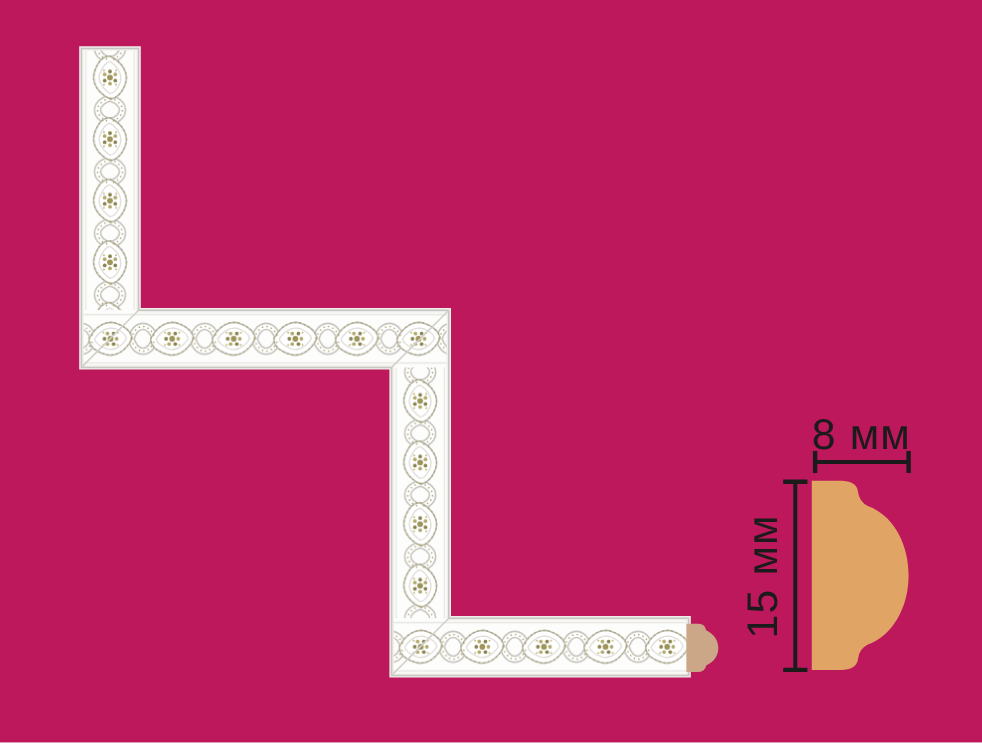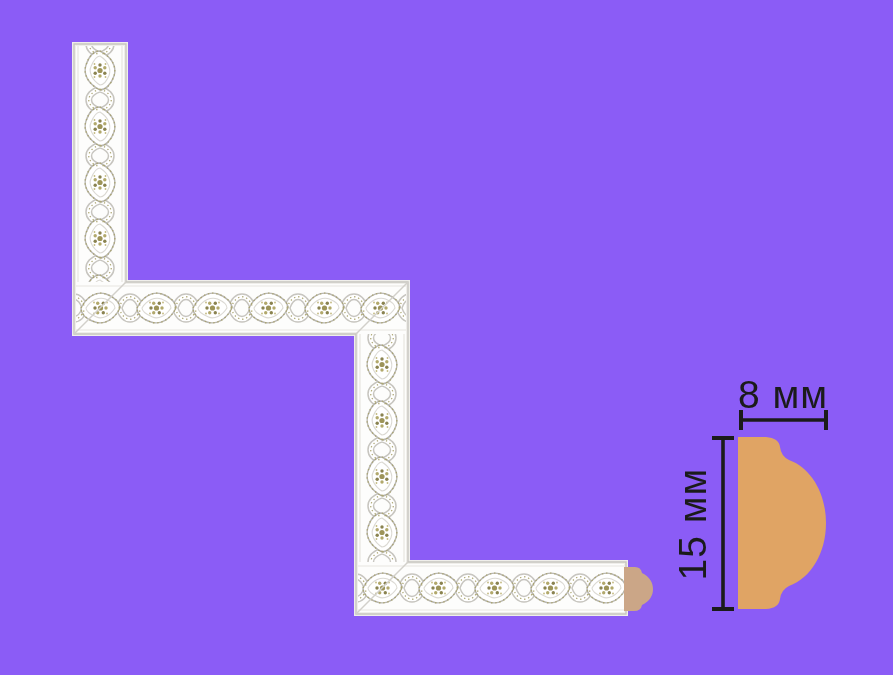--- a/index.html
+++ b/index.html
@@ -5,21 +5,21 @@
   html, body {
     margin: 0;
     padding: 0;
     background: #ffffff;
     font-family: "Liberation Sans", sans-serif;
   }
   .canvas {
     position: relative;
     width: 893px;
     height: 675px;
-    background: #8b5cf6;
+    background: #be185d;
     overflow: hidden;
   }
   .canvas svg { position: absolute; inset: 0; display: block; }
   text.dim-label {
     fill: #1b1b1b;
     font-family: "Liberation Sans", sans-serif;
     font-size: 39px;
     letter-spacing: 1px;
   }
 </style>

